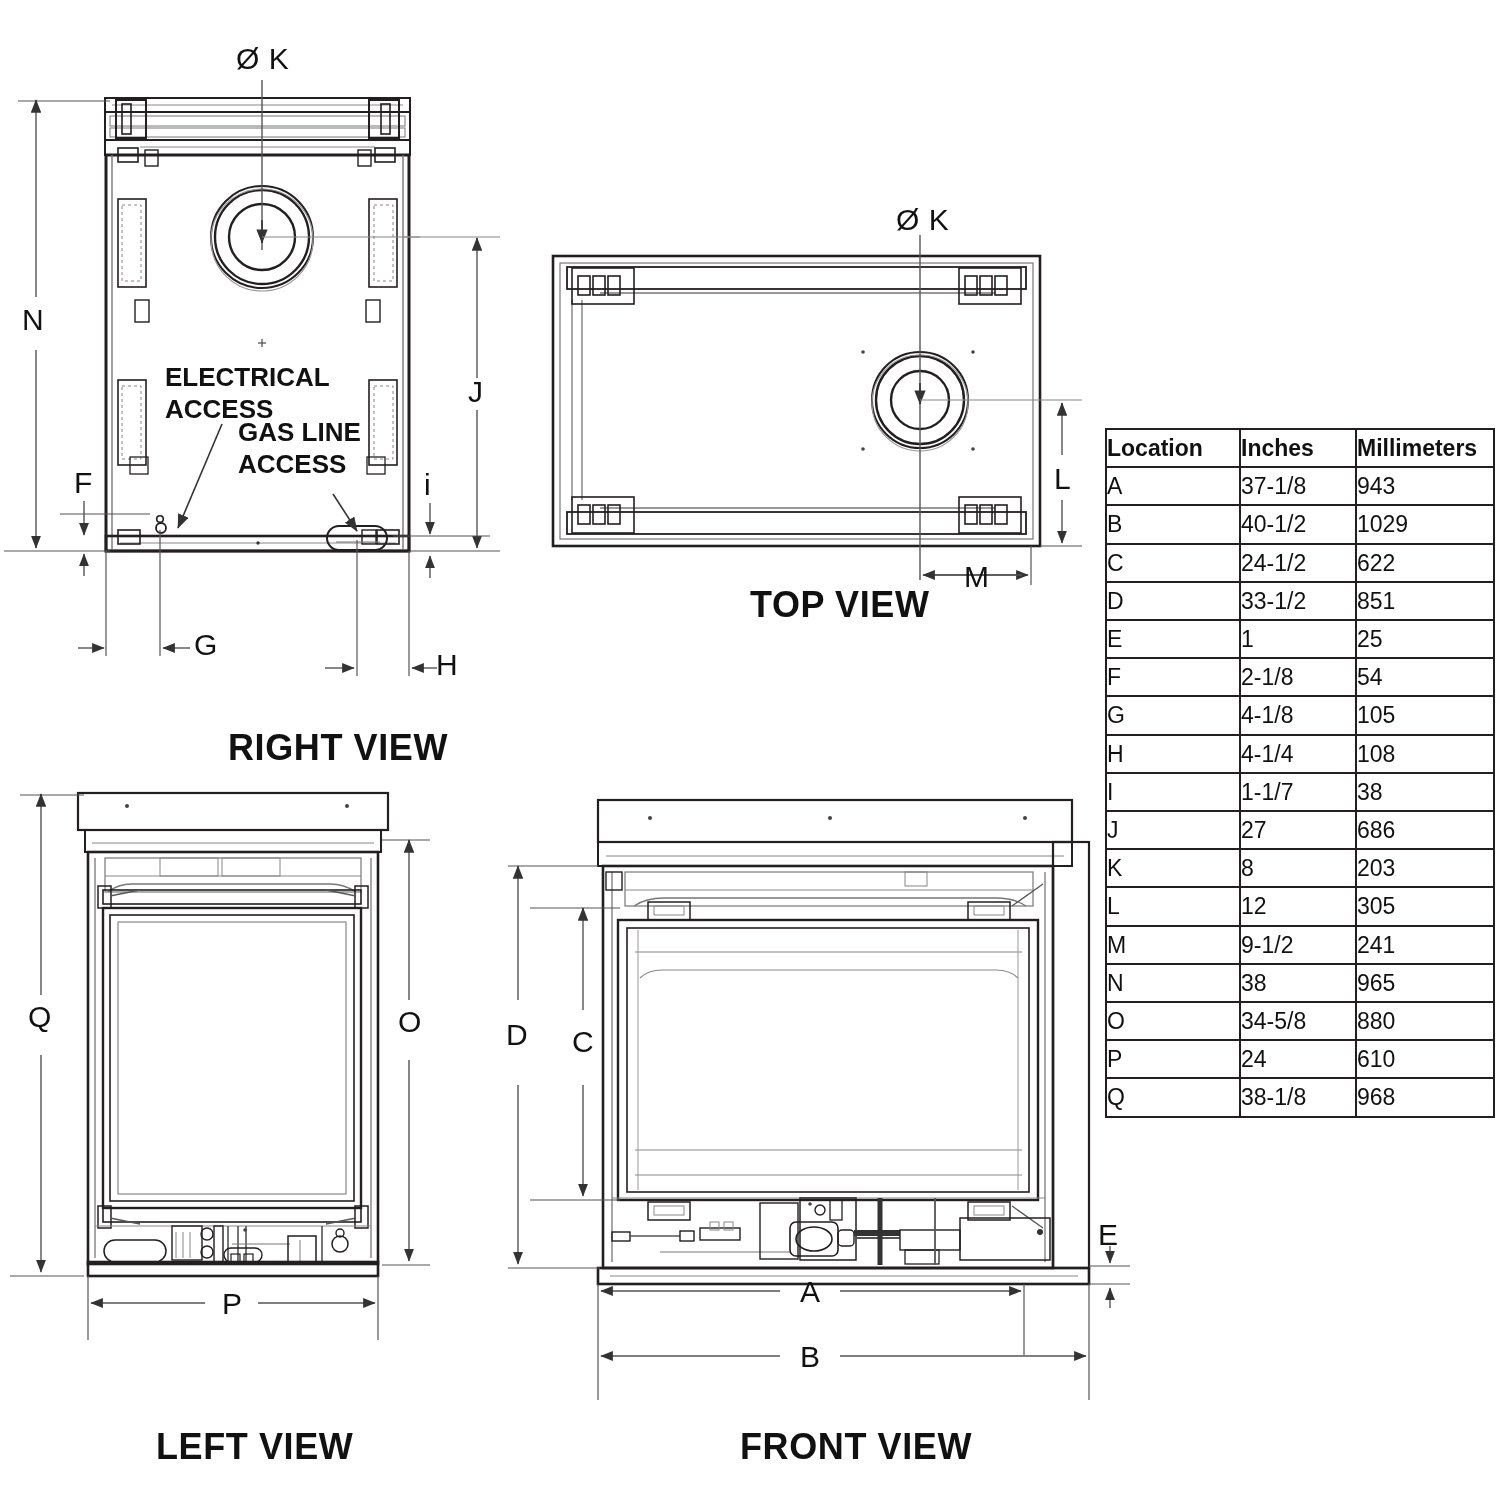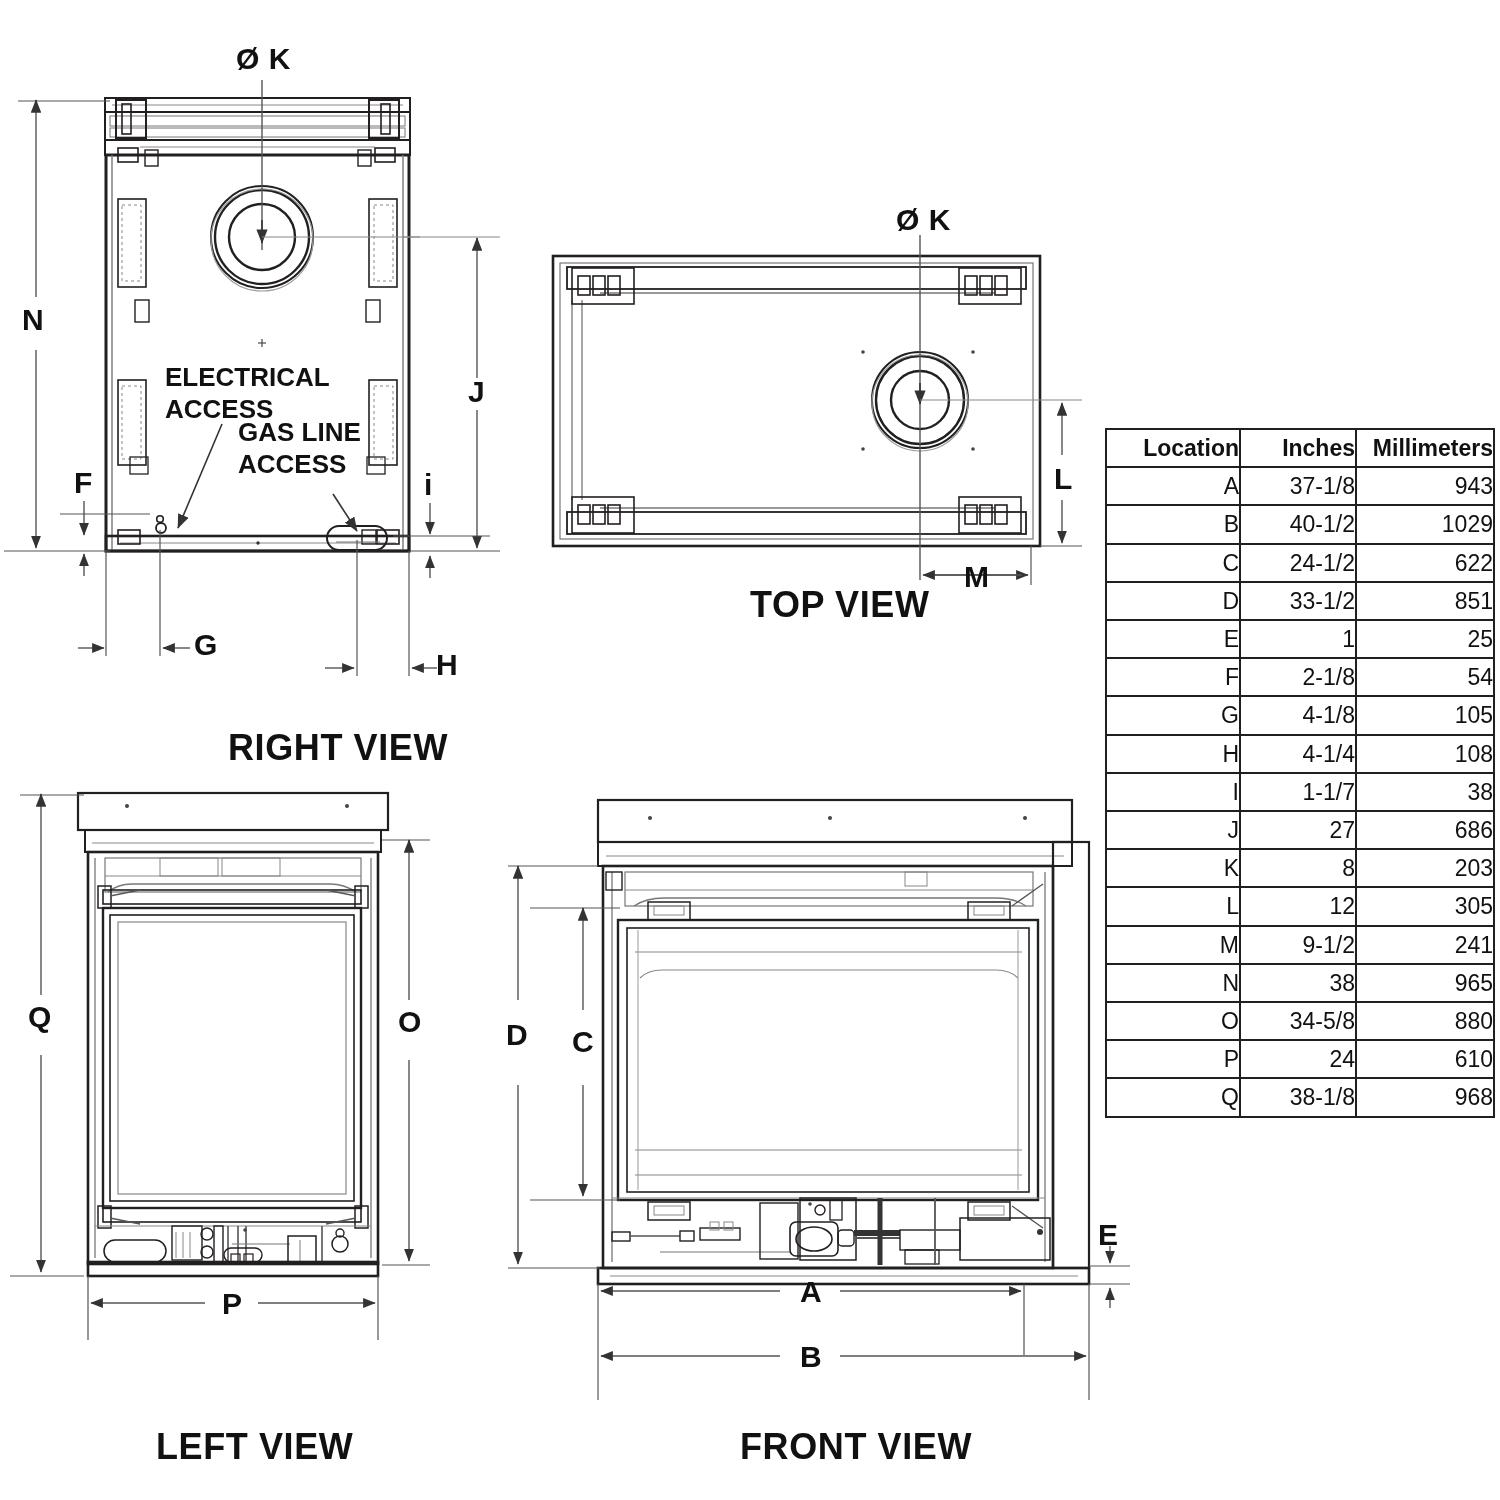--- a/index.html
+++ b/index.html
@@ -1,27 +1,27 @@
 <!DOCTYPE html>
 <html><head>
 <meta charset="utf-8">
 <style>
   html,body{margin:0;padding:0;background:#fff;}
   body{width:1500px;height:1500px;position:relative;overflow:hidden;
        font-family:"Liberation Sans",sans-serif;color:#000;}
   #stage{position:absolute;left:0;top:0;width:1500px;height:1500px;}
   svg.layer{position:absolute;left:0;top:0;width:1500px;height:1500px;}
-  .lbl{position:absolute;font-weight:bold;color:#111;white-space:nowrap;}
+  .lbl{position:absolute;font-weight:normal;color:#111;white-space:nowrap;}
   .dim{font-size:30px;letter-spacing:.5px;}
   .viewname{font-size:36px;font-weight:bold;letter-spacing:.6px;}
   .callout{font-size:26px;font-weight:bold;line-height:1.22;}
 
   table.spec{position:absolute;border-collapse:collapse;
              font-size:23px;background:#fff;}
-  table.spec th,table.spec td{border:2px solid #231f20;text-align:right;
+  table.spec th,table.spec td{border:2px solid #231f20;text-align:left;
       padding:0;height:36.2px;line-height:36.2px;font-weight:normal;color:#111;}
   table.spec th{font-weight:bold;font-size:23px;}
   table.spec td.loc{width:132px;}
   table.spec td.inch{width:114px;}
   table.spec td.mm{width:136px;}
   table.spec th.loc{width:132px;}
   table.spec th.inch{width:114px;border-radius:9px;}
   table.spec th.mm{width:136px;margin-left:14px;}
 </style>
 </head>

